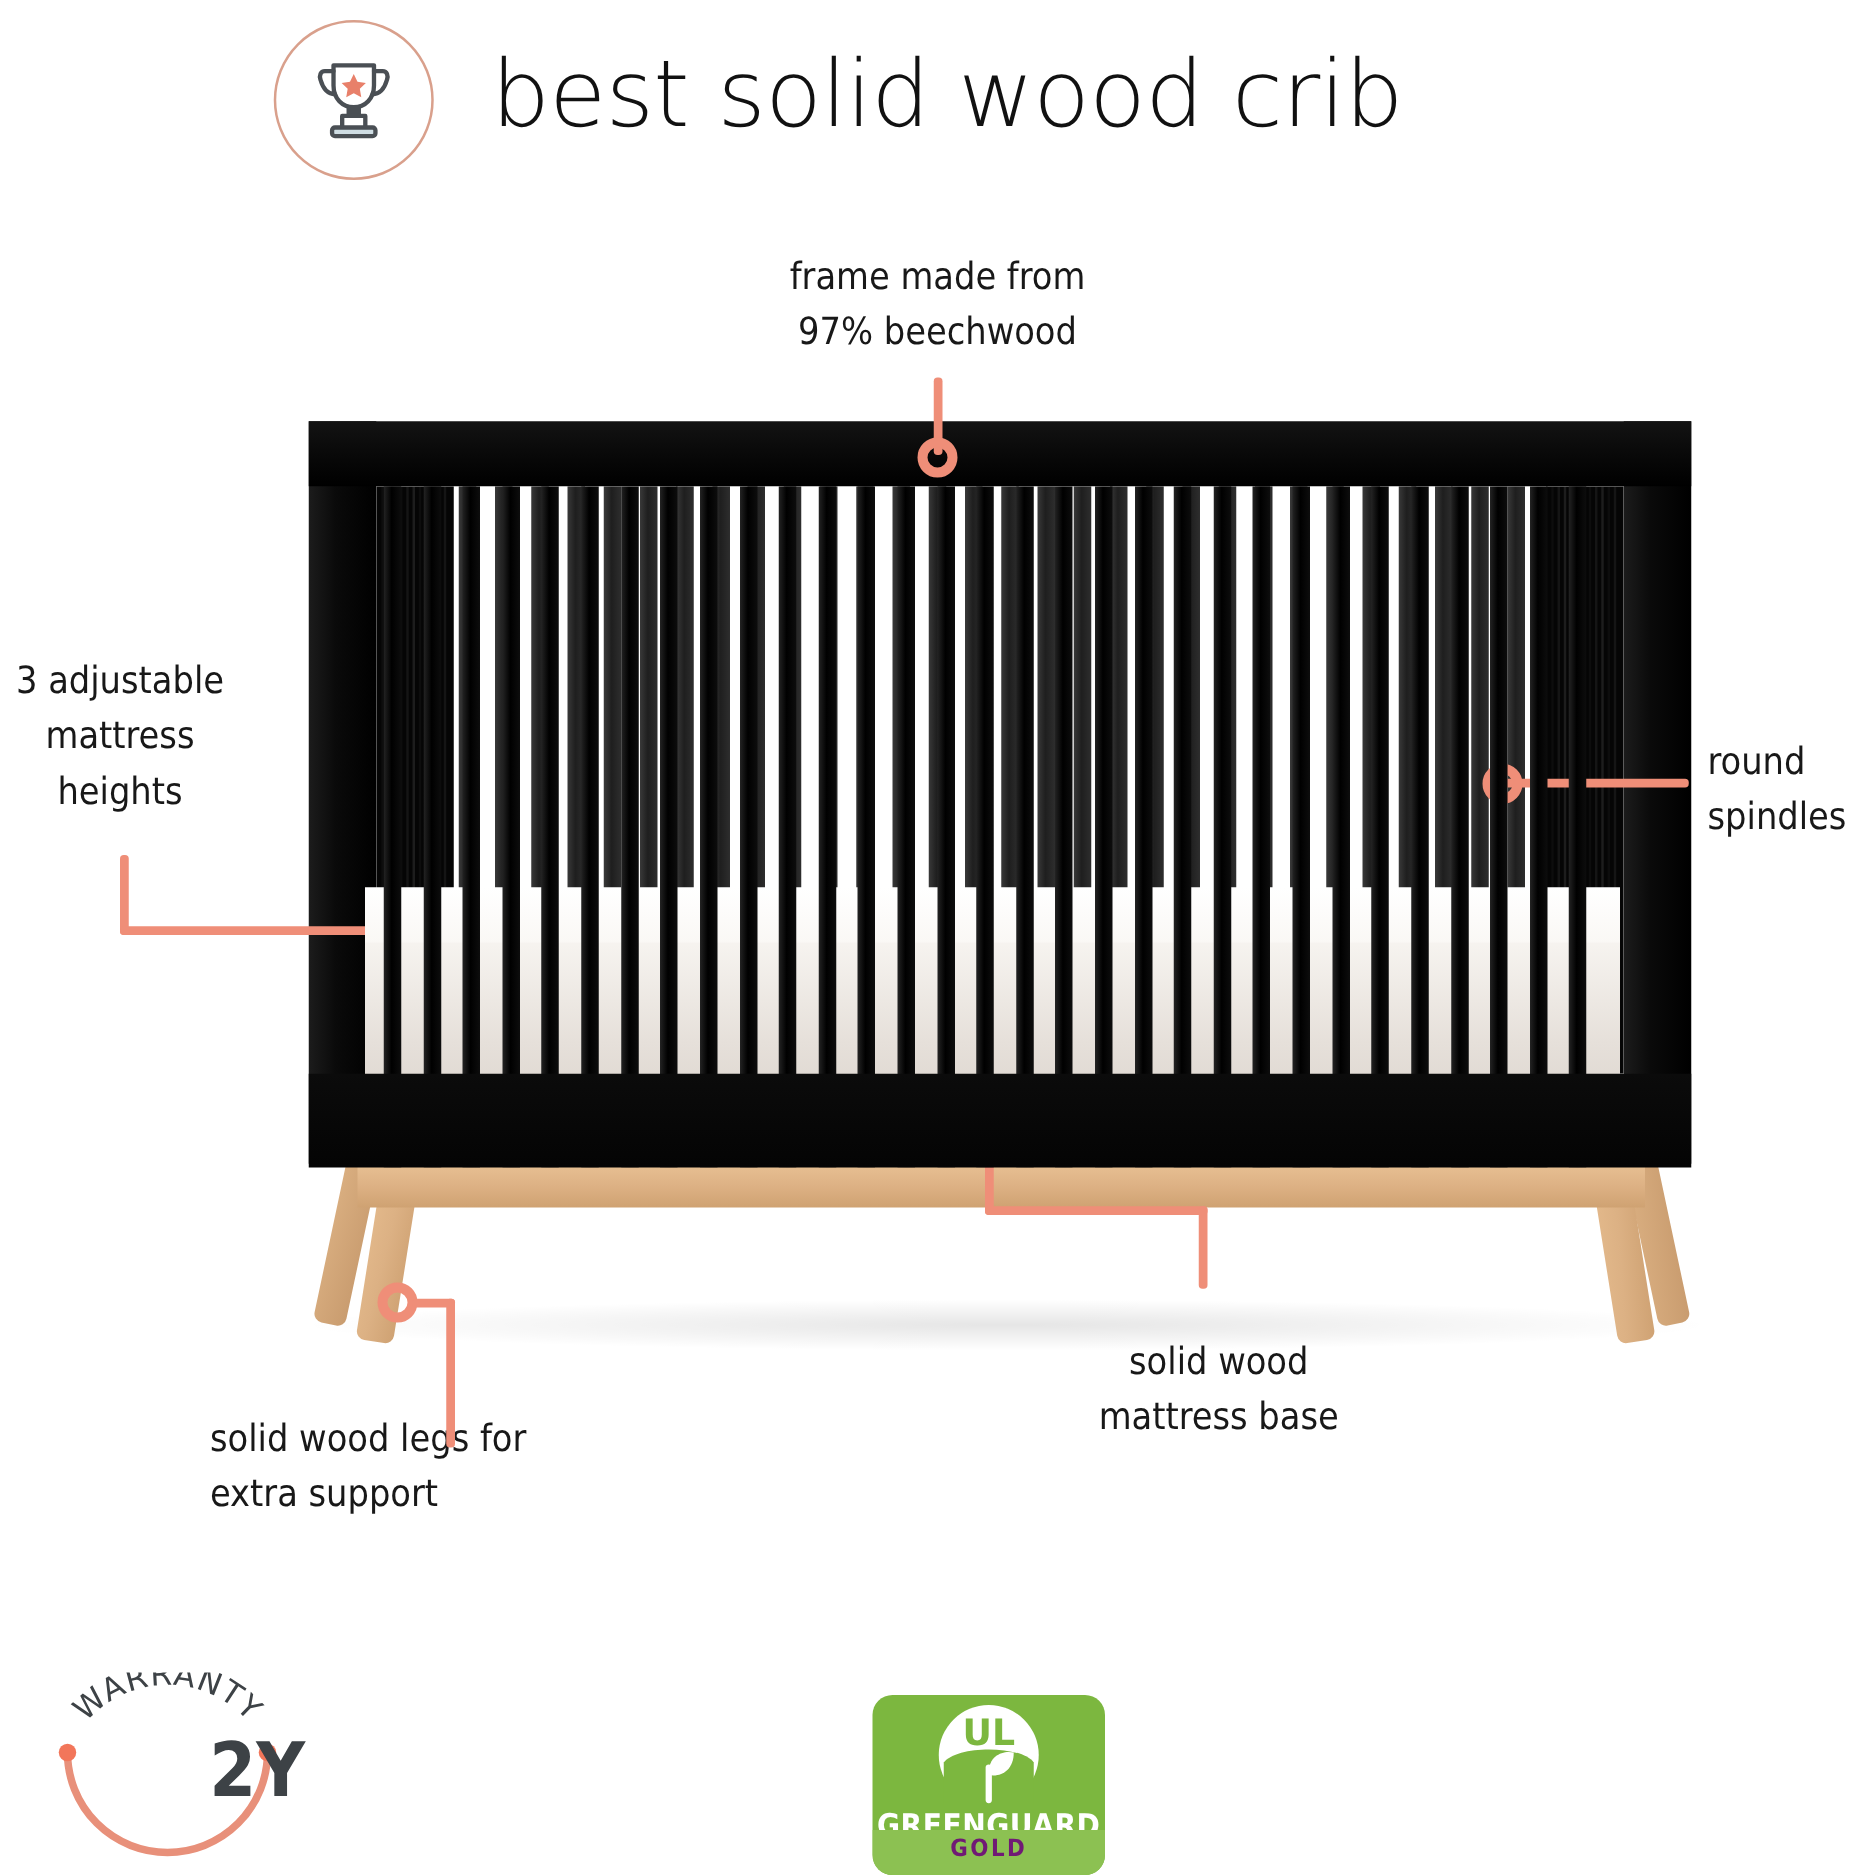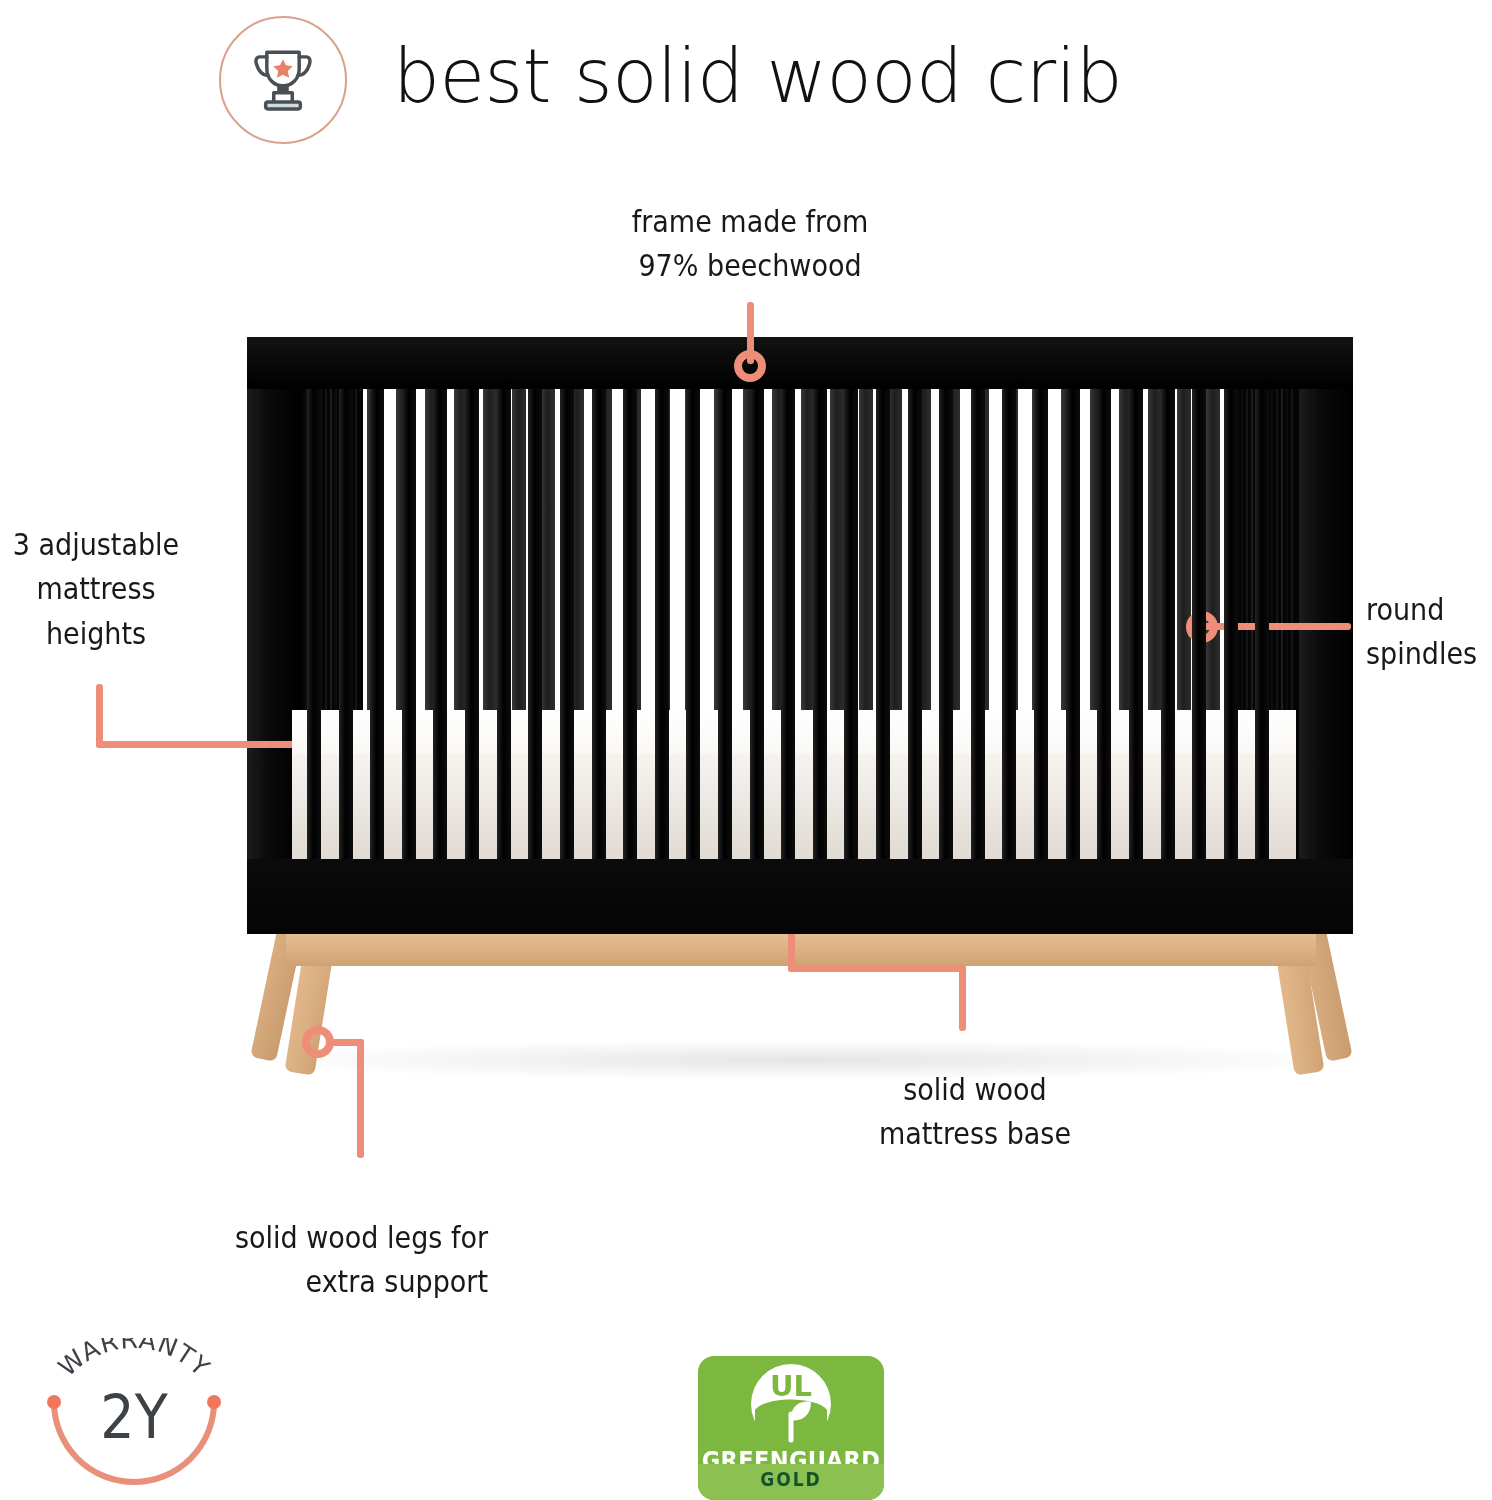--- a/index.html
+++ b/index.html
@@ -269,21 +269,21 @@
   #gg-gold-bar {
     position: absolute;
     left: 0; right: 0; bottom: 0;
     height: 36px;
     background: #8cc152;
   }
   #gg-gold {
     position: absolute;
     left: 0; right: 0; top: 4px;
     text-align: center;
-    color: #14532d;
+    color: #701a75;
     font-size: 19px;
     font-weight: 600;
     letter-spacing: 2px;
     font-family: "DejaVu Sans", sans-serif;
     font-stretch: condensed;
   }
   
   #italy-badge {
     position: absolute;
     left: 1288px; top: 6px;
@@ -443,41 +443,41 @@
 <div class="lead-line lead-h" style="left:1203px; top:623px; width:148px;"></div>
 <div class="marker-ring" style="left:1186px; top:611px;"></div>
 
 <div class="callout-label" style="left:840px; top:1068px; width:270px; text-align:center;">solid wood
 mattress base</div>
 <div class="marker-ring" style="left:775px; top:835px;"></div>
 <div class="lead-line lead-v" style="left:788px; top:862px; height:110px;"></div>
 <div class="lead-line lead-h" style="left:788px; top:965px; width:178px;"></div>
 <div class="lead-line lead-v" style="left:959px; top:965px; height:66px;"></div>
 
-<div class="callout-label" style="left:168px; top:1216px; width:320px; text-align:right;">solid wood legs for
+<div class="callout-label" style="left:168px; top:1130px; width:320px; text-align:left;">solid wood legs for
 extra support</div>
 <div class="marker-ring" style="left:302px; top:1026px;"></div>
 <div class="lead-line lead-h" style="left:330px; top:1039px; width:34px;"></div>
 <div class="lead-line lead-v" style="left:357px; top:1039px; height:119px;"></div>
 
 <div id="badges">
 
   <div id="warranty-badge">
     <svg class="smile-arc" viewBox="0 0 220 160">
       <defs>
         <path id="warrantyArcPath" d="M 24 96 A 86 86 0 0 1 196 96"></path>
       </defs>
       <text font-family="DejaVu Sans, sans-serif" font-size="25" font-weight="400" fill="#3d4246" letter-spacing="1">
         <textPath href="#warrantyArcPath" startOffset="50%" text-anchor="middle">WARRANTY</textPath>
       </text>
       <path d="M 30 64 A 80 80 0 0 0 190 64" fill="none" stroke="#e8907a" stroke-width="6" stroke-linecap="round"></path>
       <circle cx="30" cy="64" r="7" fill="#f2765a"></circle>
       <circle cx="190" cy="64" r="7" fill="#f2765a"></circle>
     </svg>
-    <div class="badge-center-text" style="top:44px; font-size:60px; font-weight:400;">2Y</div>
+    <div class="badge-center-text" style="top:44px; font-size:60px; font-weight:700;text-align:right;">2Y</div>
   </div>
 
   <div id="greenguard-badge">
     <svg id="gg-circle" viewBox="0 0 84 84">
       <circle cx="42" cy="42" r="40" fill="#ffffff"></circle>
       <path d="M6 48 C 16 34, 68 34, 78 48 L 78 82 L 6 82 Z" fill="#7cb73f"></path>
       <text x="42" y="34" text-anchor="middle" font-family="DejaVu Sans, sans-serif" font-size="29" font-weight="700" fill="#7cb73f">UL</text>
       <path d="M42 78 L42 52" stroke="#ffffff" stroke-width="5" stroke-linecap="round"></path>
       <path d="M42 56 C 42 42, 54 38, 62 40 C 62 54, 52 60, 42 58 Z" fill="#ffffff"></path>
     </svg>

